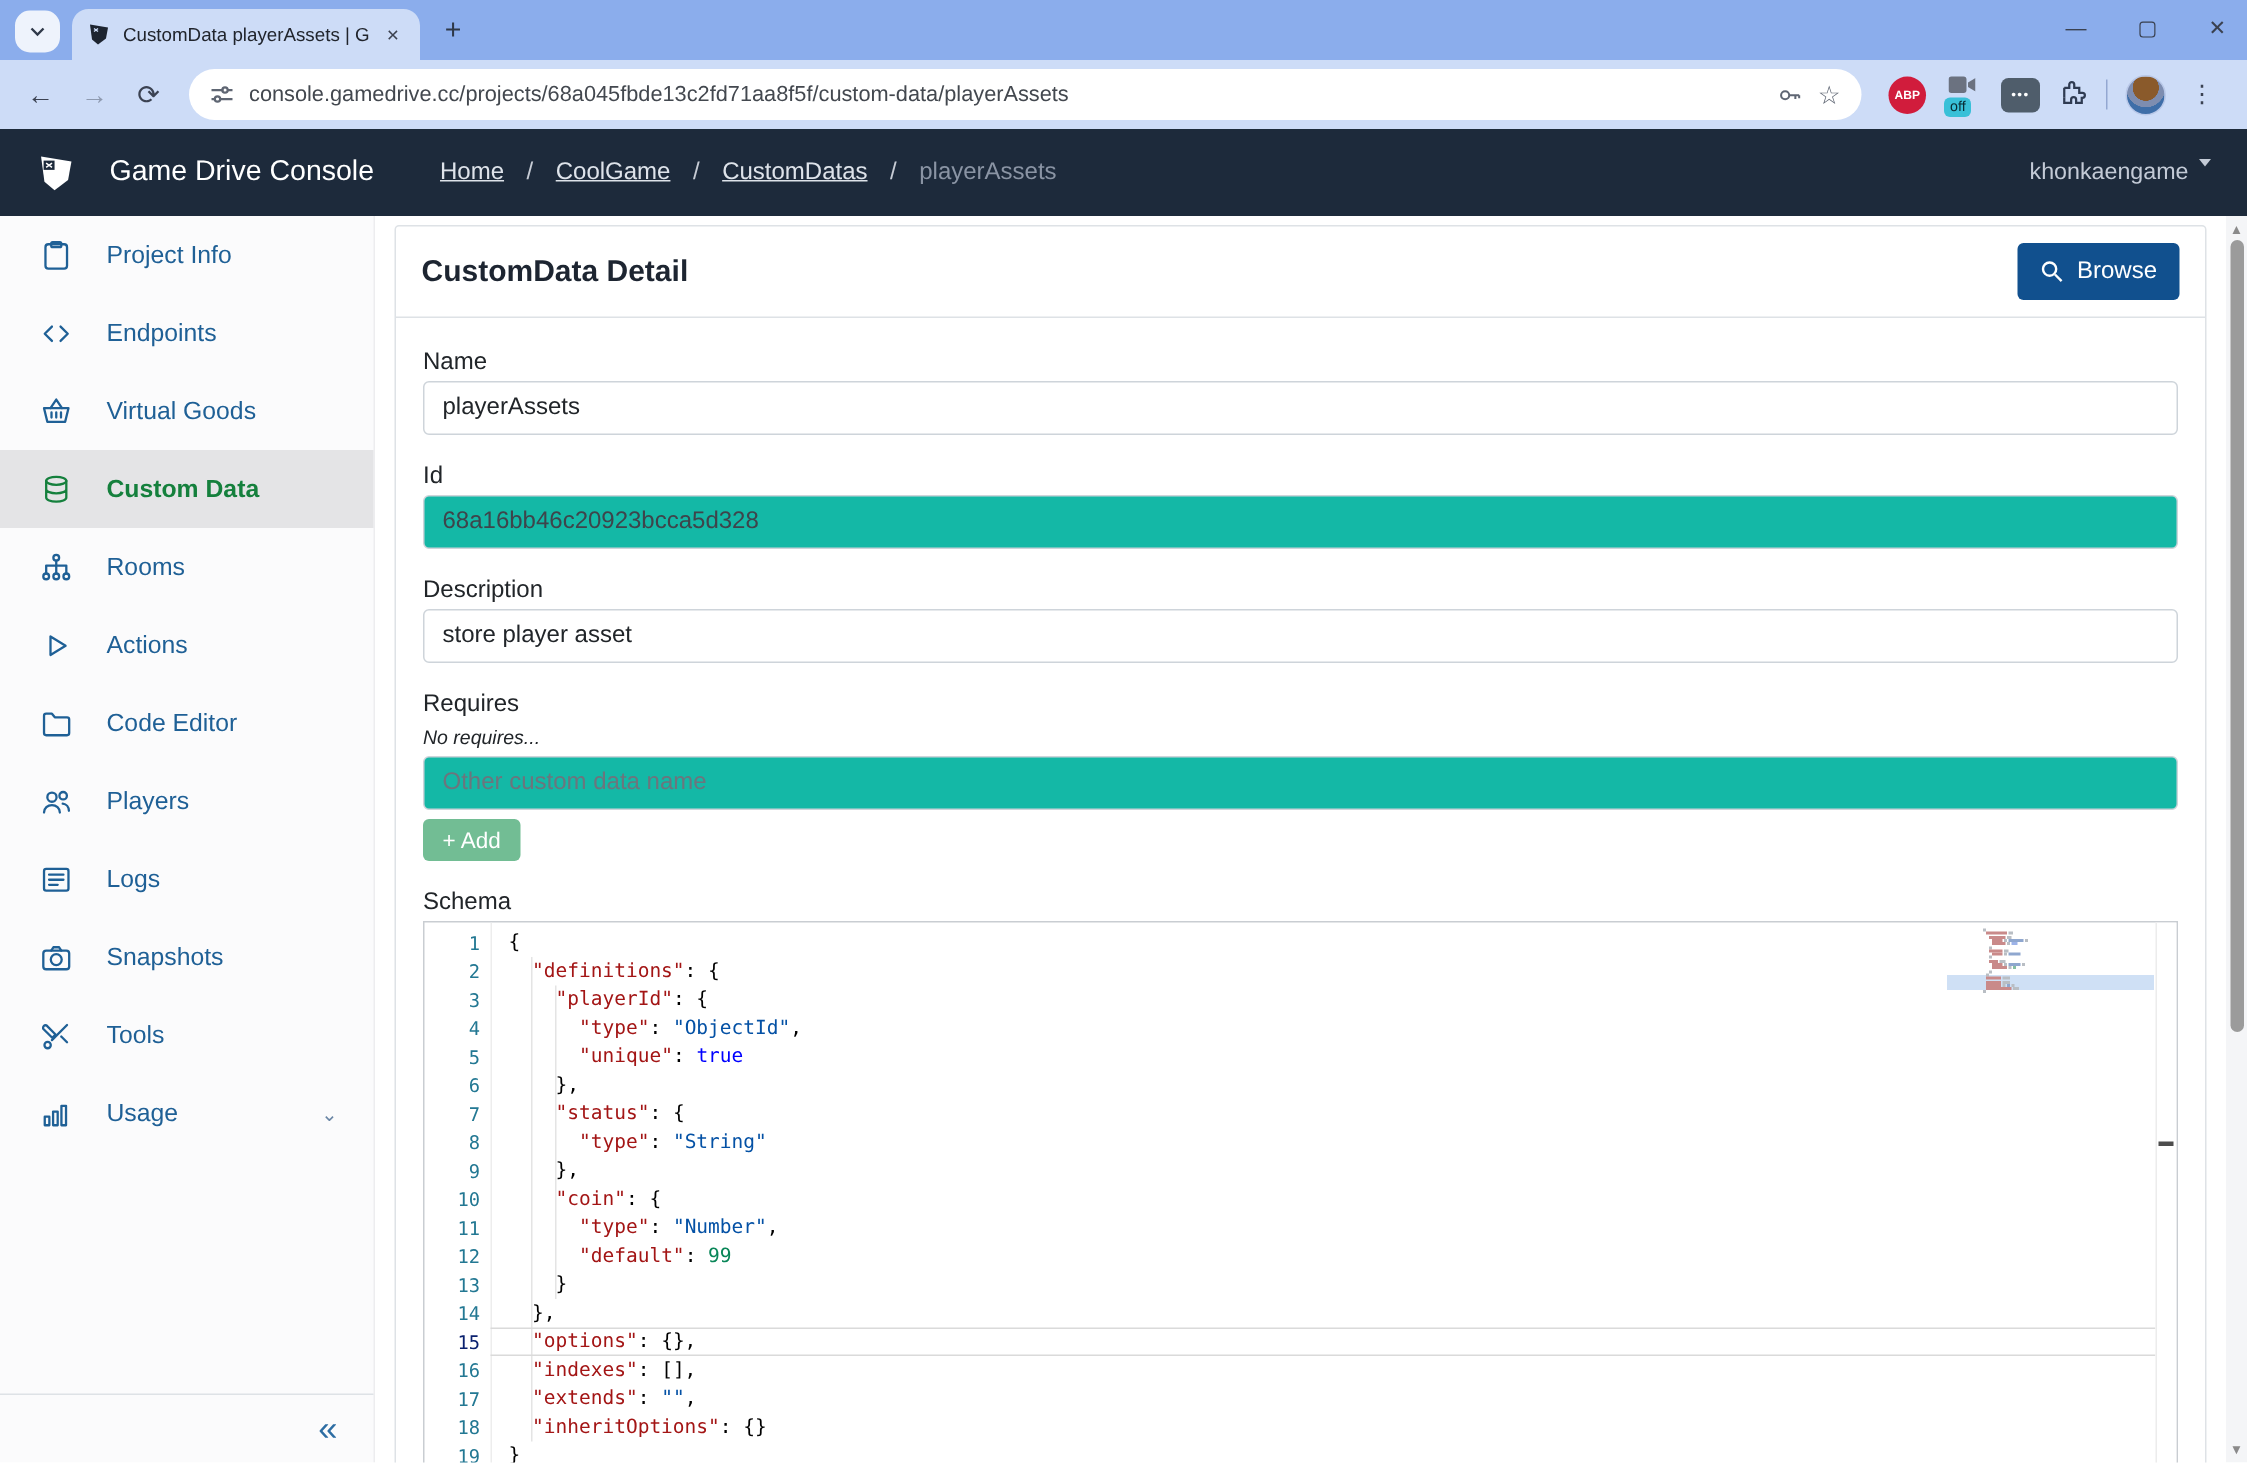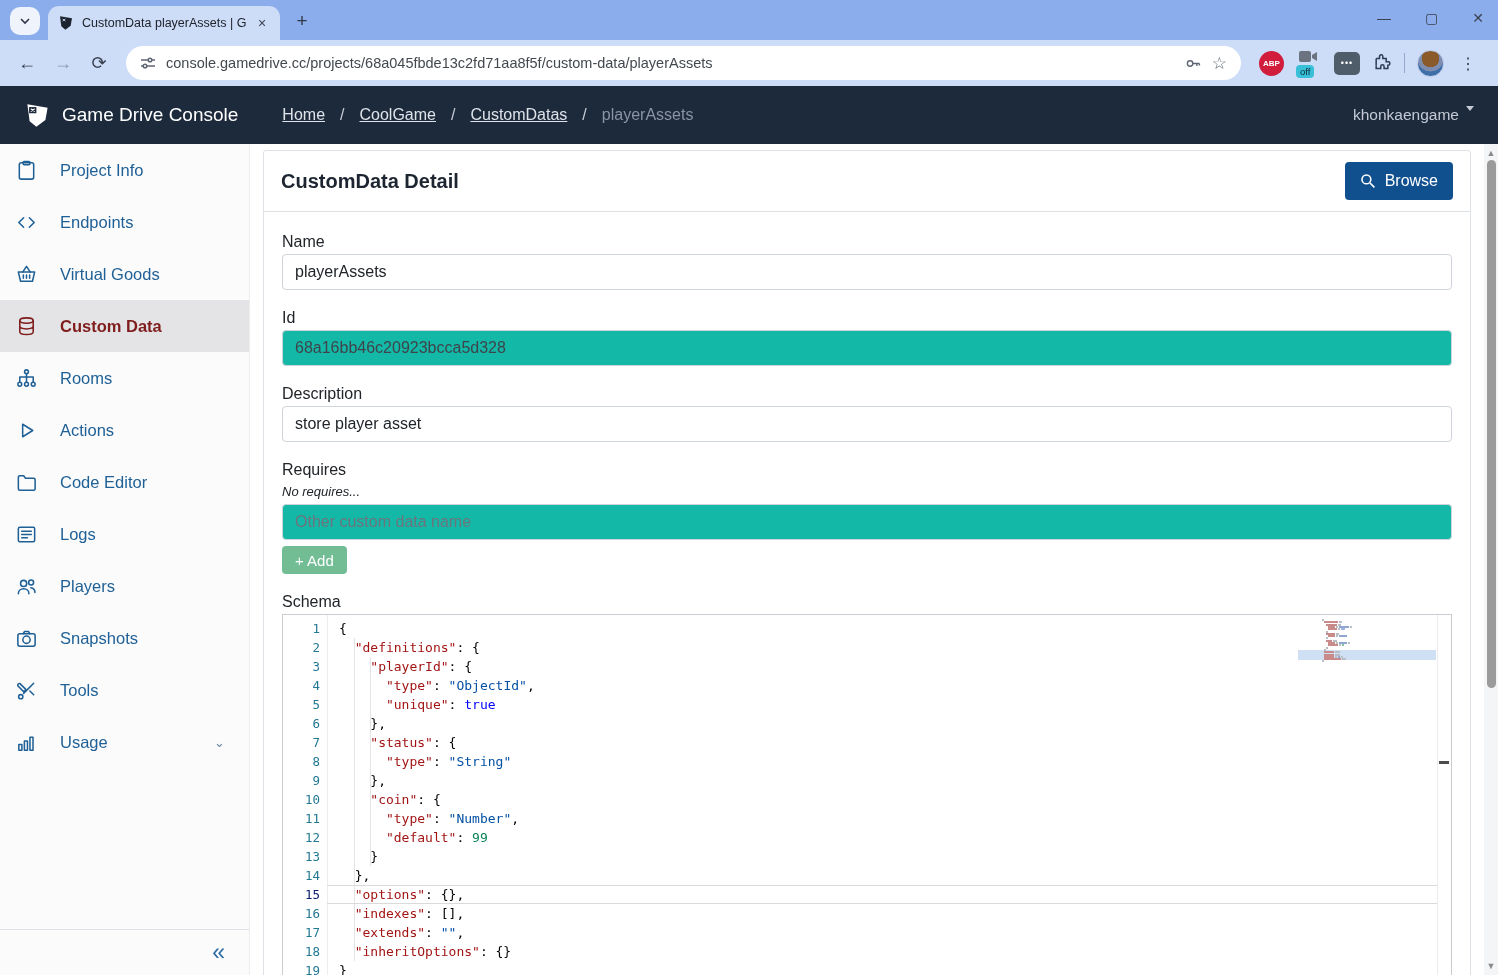--- a/index.html
+++ b/index.html
@@ -40,36 +40,36 @@
   .dots-ext { width:26px; height:23px; border-radius:5px; background:#4f5d6b; color:#fff; font-size:9px; letter-spacing:1px;
     display:flex; align-items:center; justify-content:center; }
   .ext-sep { width:1px; height:20px; background:#93a7d1; }
   .avatar { width:27px; height:27px; border-radius:50%;
     background:radial-gradient(circle at 50% 30%, #8a5a2b 0 40%, #7d8db0 41% 60%, #3e6ea8 61% 100%);
     border:1px solid #b9c8e8; }
   .kebab { color:#3b4252; font-size:16px; padding:0 4px; }
 
   
   .navbar { height:58px; background:#1d2a3b; display:flex; align-items:center; padding:0 24px; }
-  .brand { display:flex; align-items:center; gap:11px; color:#fff; font-size:19px; }
+  .brand { display:flex; align-items:center; gap:22px; color:#fff; font-size:19px; }
   .crumbs { margin-left:44px; display:flex; align-items:center; gap:15px; font-size:16px; }
   .crumb-link { color:#dee3ea; text-decoration:underline; cursor:pointer; }
   .crumb-sep { color:#c7ccd5; }
   .crumb-current { color:#8a94a4; }
   .user-menu { margin-left:auto; color:#c3cad6; font-size:15.5px; display:flex; align-items:flex-start; gap:7px; }
   .caret-down { width:0; height:0; border-left:4.5px solid transparent; border-right:4.5px solid transparent;
     border-top:5px solid #c3cad6; }
 
   
   .content-row { display:flex; height:831px; }
   .sidebar { width:250px; background:#fbfbfc; border-right:1px solid #ededef; display:flex; flex-direction:column; }
-  .side-item { height:52px; display:flex; align-items:center; padding-left:15px; gap:22px;
+  .side-item { height:52px; display:flex; align-items:center; padding-left:26px; gap:22px;
     color:#1f6096; font-size:16.5px; cursor:pointer; }
   .side-item svg { flex:none; }
-  .side-item.active { background:#e4e4e6; color:#7f1d1d; font-weight:bold; }
+  .side-item.active { background:#e4e4e6; color:#15803d; font-weight:bold; }
   .side-item .chev { margin-left:auto; margin-right:24px; color:#6a86a5; font-size:13px; }
   .side-footer { margin-top:auto; border-top:1px solid #dee2e6; height:46px; display:flex; align-items:center;
     justify-content:flex-end; padding-right:24px; color:#2d6da3; font-size:23px; cursor:pointer; }
 
   .main-area { flex:1; background:#fff; padding:6px 13px 0 13px; }
   .card { border:1px solid #dee2e6; border-radius:3px; height:830px; display:flex; flex-direction:column; background:#fff; }
   .card-header { display:flex; justify-content:space-between; align-items:center; padding:11px 17px; border-bottom:1px solid #dee2e6; }
   .card-title { font-size:20px; font-weight:bold; color:#1d2531; }
   .browse-btn { background:#11508e; color:#fff; border:none; border-radius:4px; height:38px; padding:0 15px;
     font-size:16px; display:flex; align-items:center; gap:9px; cursor:pointer; font-family:inherit; }
@@ -259,33 +259,33 @@
           <span>Actions</span>
         </div>
         <div class="side-item">
           <svg width="23" height="23" viewBox="0 0 24 24">
             <path d="M3.5 18.5V6.5C3.5 5.7 4.2 5 5 5h4l2 2.5h8.5c.8 0 1.5.7 1.5 1.5v9.5c0 .8-.7 1.5-1.5 1.5H5c-.8 0-1.5-.7-1.5-1.5z" fill="none" stroke="currentColor" stroke-width="1.6" stroke-linecap="round" stroke-linejoin="round"></path>
           </svg>
           <span>Code Editor</span>
         </div>
         <div class="side-item">
           <svg width="23" height="23" viewBox="0 0 24 24">
-            <rect x="3.5" y="4.5" width="17" height="15" rx="1.5" fill="none" stroke="currentColor" stroke-width="1.6" stroke-linecap="round" stroke-linejoin="round"></rect>
-            <path d="M7 8.5h10M7 12h10M7 15.5h6" fill="none" stroke="currentColor" stroke-width="1.6" stroke-linecap="round" stroke-linejoin="round"></path>
-          </svg>
-          <span>Logs</span>
-        </div>
-        <div class="side-item">
-          <svg width="23" height="23" viewBox="0 0 24 24">
             <circle cx="9" cy="8.8" r="3.2" fill="none" stroke="currentColor" stroke-width="1.6" stroke-linecap="round" stroke-linejoin="round"></circle>
             <path d="M3.5 19.5c0-3 2.5-5.2 5.5-5.2s5.5 2.2 5.5 5.2" fill="none" stroke="currentColor" stroke-width="1.6" stroke-linecap="round" stroke-linejoin="round"></path>
             <circle cx="16.8" cy="7.8" r="2.6" fill="none" stroke="currentColor" stroke-width="1.6" stroke-linecap="round" stroke-linejoin="round"></circle>
             <path d="M16.5 13.3c2.6.3 4.3 2.4 4.3 5" fill="none" stroke="currentColor" stroke-width="1.6" stroke-linecap="round" stroke-linejoin="round"></path>
           </svg>
           <span>Players</span>
+        </div>
+        <div class="side-item">
+          <svg width="23" height="23" viewBox="0 0 24 24">
+            <rect x="3.5" y="4.5" width="17" height="15" rx="1.5" fill="none" stroke="currentColor" stroke-width="1.6" stroke-linecap="round" stroke-linejoin="round"></rect>
+            <path d="M7 8.5h10M7 12h10M7 15.5h6" fill="none" stroke="currentColor" stroke-width="1.6" stroke-linecap="round" stroke-linejoin="round"></path>
+          </svg>
+          <span>Logs</span>
         </div>
         <div class="side-item">
           <svg width="23" height="23" viewBox="0 0 24 24">
             <rect x="3" y="7" width="18" height="13" rx="2" fill="none" stroke="currentColor" stroke-width="1.6" stroke-linecap="round" stroke-linejoin="round"></rect>
             <circle cx="12" cy="13.3" r="3.8" fill="none" stroke="currentColor" stroke-width="1.6" stroke-linecap="round" stroke-linejoin="round"></circle>
             <path d="M8.5 7l1.5-2.3h4L15.5 7" fill="none" stroke="currentColor" stroke-width="1.6" stroke-linecap="round" stroke-linejoin="round"></path>
           </svg>
           <span>Snapshots</span>
         </div>
         <div class="side-item">

